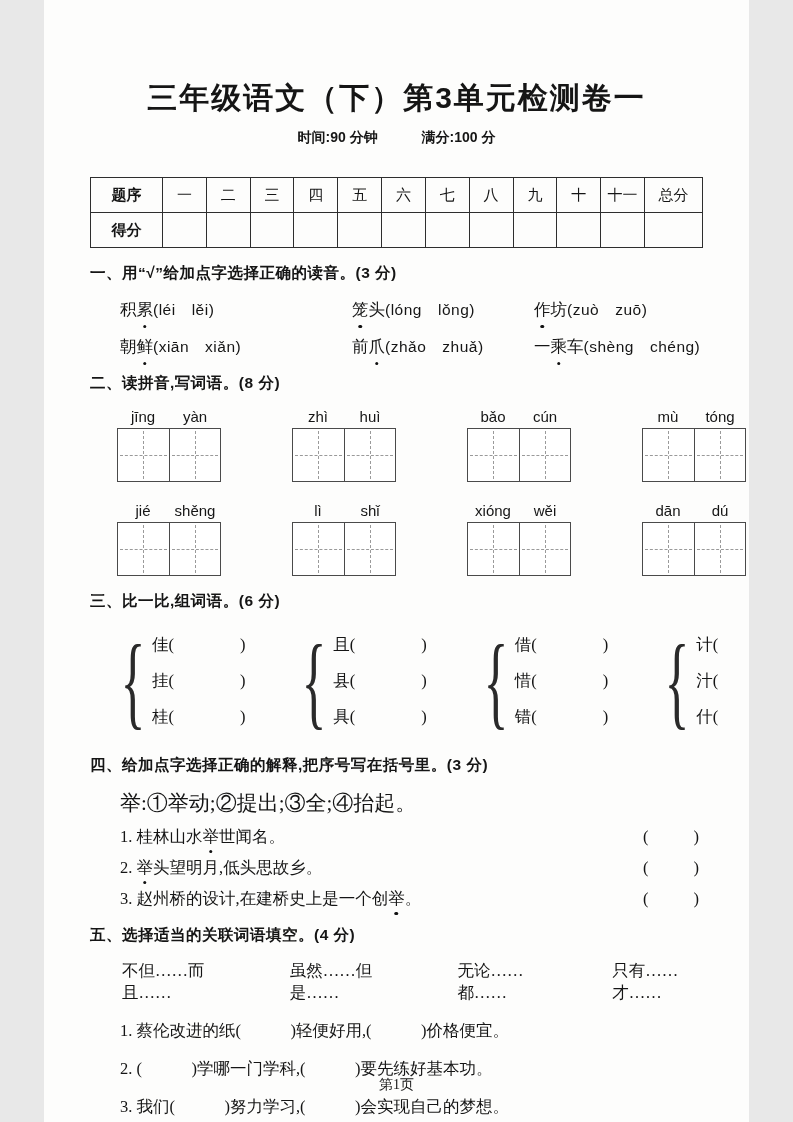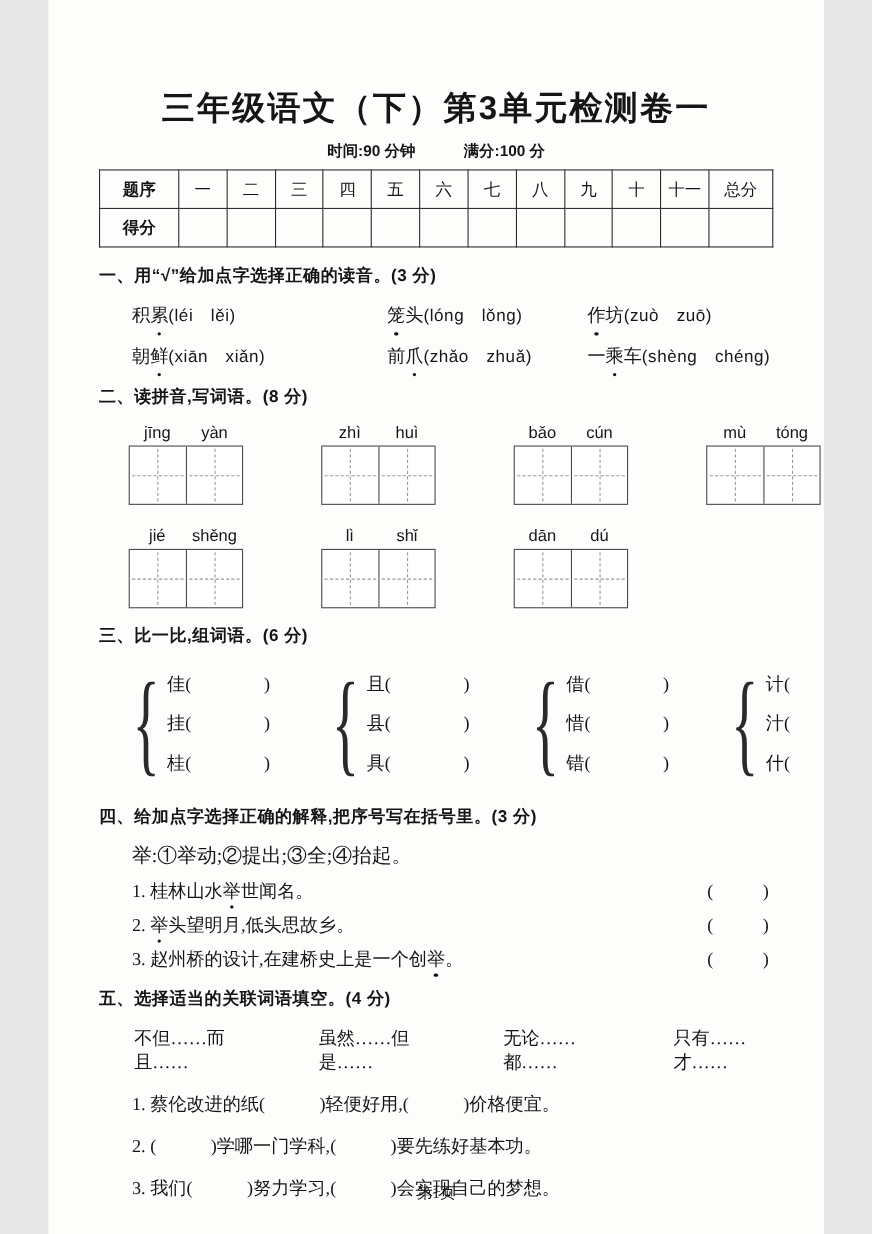--- a/index.html
+++ b/index.html
@@ -28,21 +28,21 @@
     margin-top:10px;
     text-align:center;
     font-family:"Liberation Sans", sans-serif;
     font-weight:bold;
     font-size:14px;
   }
   .subtitle span { margin:0 20px; }
 
   
   table.score {
-    margin-top:7px;
+    margin-top:30px;
     width:100%;
     border-collapse:collapse;
     table-layout:fixed;
     font-size:15px;
   }
   table.score td {
     border:1.6px solid #2e2e2e;
     height:35px;
     text-align:center;
     vertical-align:middle;
@@ -100,21 +100,21 @@
     font-size:104px; font-weight:200; color:#2a2a2a;
     transform:scaleX(0.5);
     margin-right:-6px;
     line-height:118px;
     user-select:none;
   }
   .crows { display:flex; flex-direction:column; gap:14px; font-size:16.5px; }
   .crow { white-space:pre; }
 
   
-  .defs { padding-left:30px; margin-top:13px; font-size:18px; }
+  .defs { padding-left:30px; margin-top:13px; font-size:21px; }
   .q4-item { display:flex; padding-left:30px; margin-top:9px; font-size:16.5px; }
   .ans { margin-left:auto; letter-spacing:4px; }
 
   
   .opt-row { display:flex; gap:64px; padding-left:32px; margin-top:14px; font-size:16.5px; }
   .q5-item { padding-left:30px; margin-top:16px; font-size:16.5px; }
 
   
   .footer {
     position:absolute; bottom:28px; left:0; right:0;
@@ -269,20 +269,30 @@
             <span>lì</span>
             <span>shǐ</span>
           </div>
         <div class="wgrid">
             <div class="wcell"></div>
             <div class="wcell"></div>
           </div>
       </div>
       <div class="wgroup">
         <div class="plabels">
+            <span>xióng</span>
+            <span>wěi</span>
+          </div>
+        <div class="wgrid">
+            <div class="wcell"></div>
+            <div class="wcell"></div>
+          </div>
+      </div>
+      <div class="wgroup">
+        <div class="plabels">
             <span>dān</span>
             <span>dú</span>
           </div>
         <div class="wgrid">
             <div class="wcell"></div>
             <div class="wcell"></div>
           </div>
       </div>
     </div>
 

